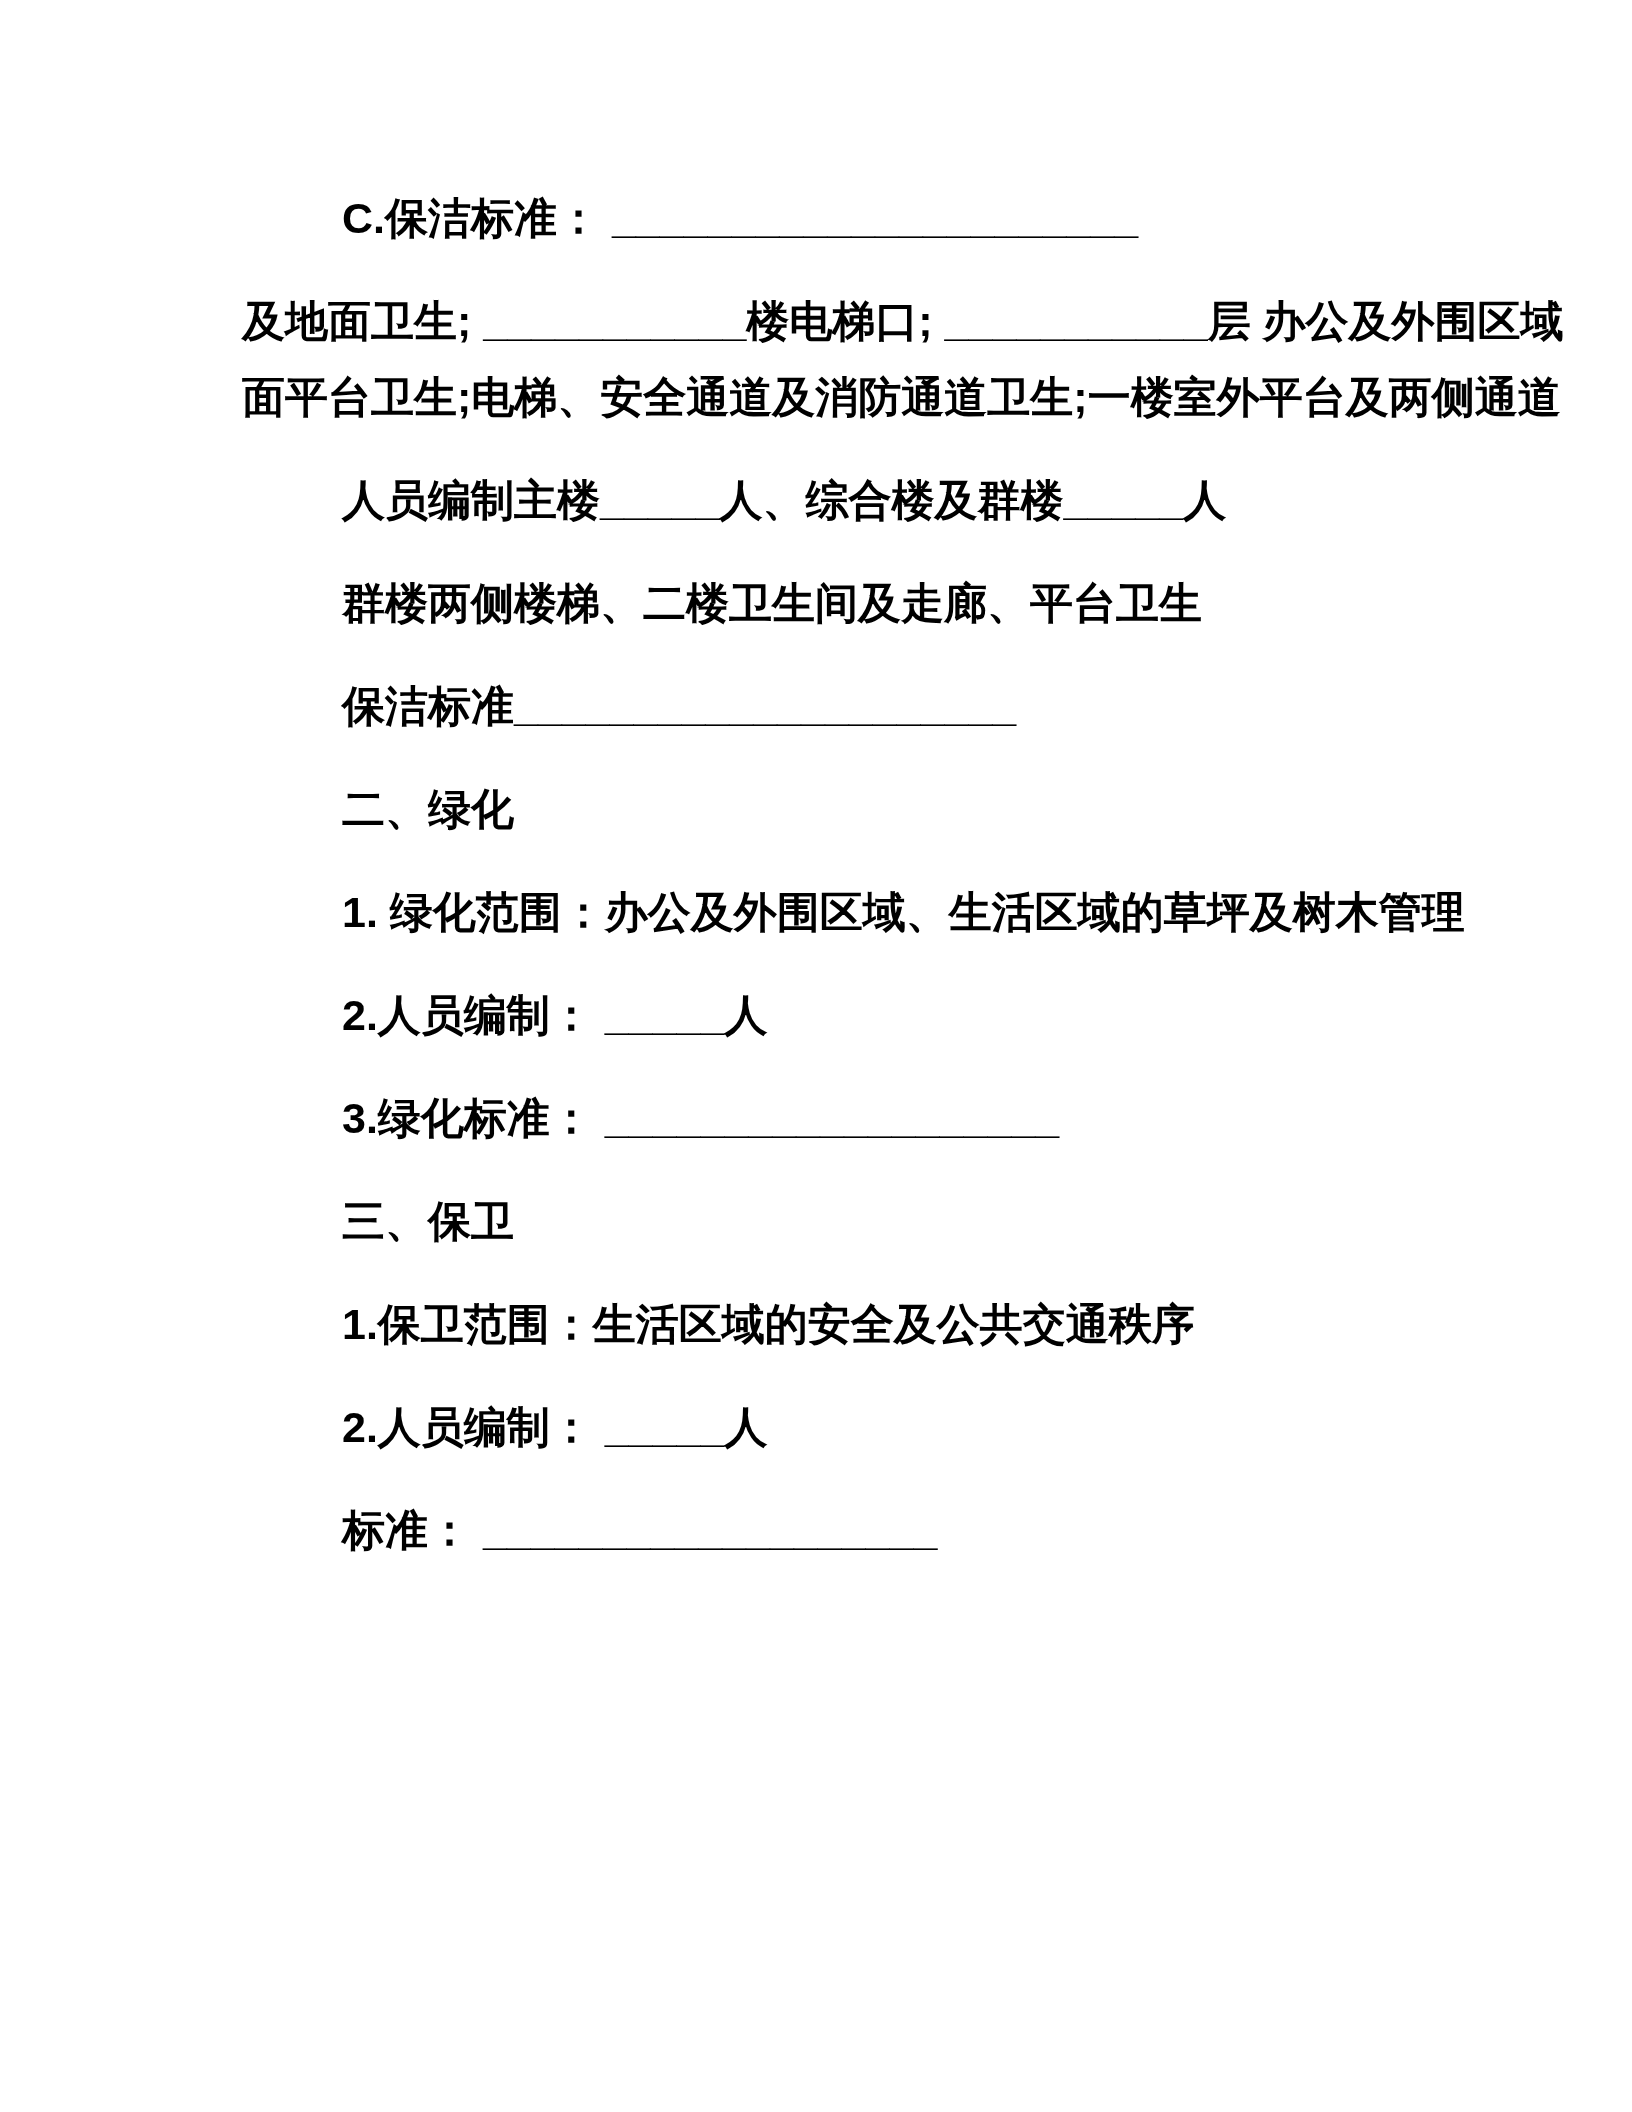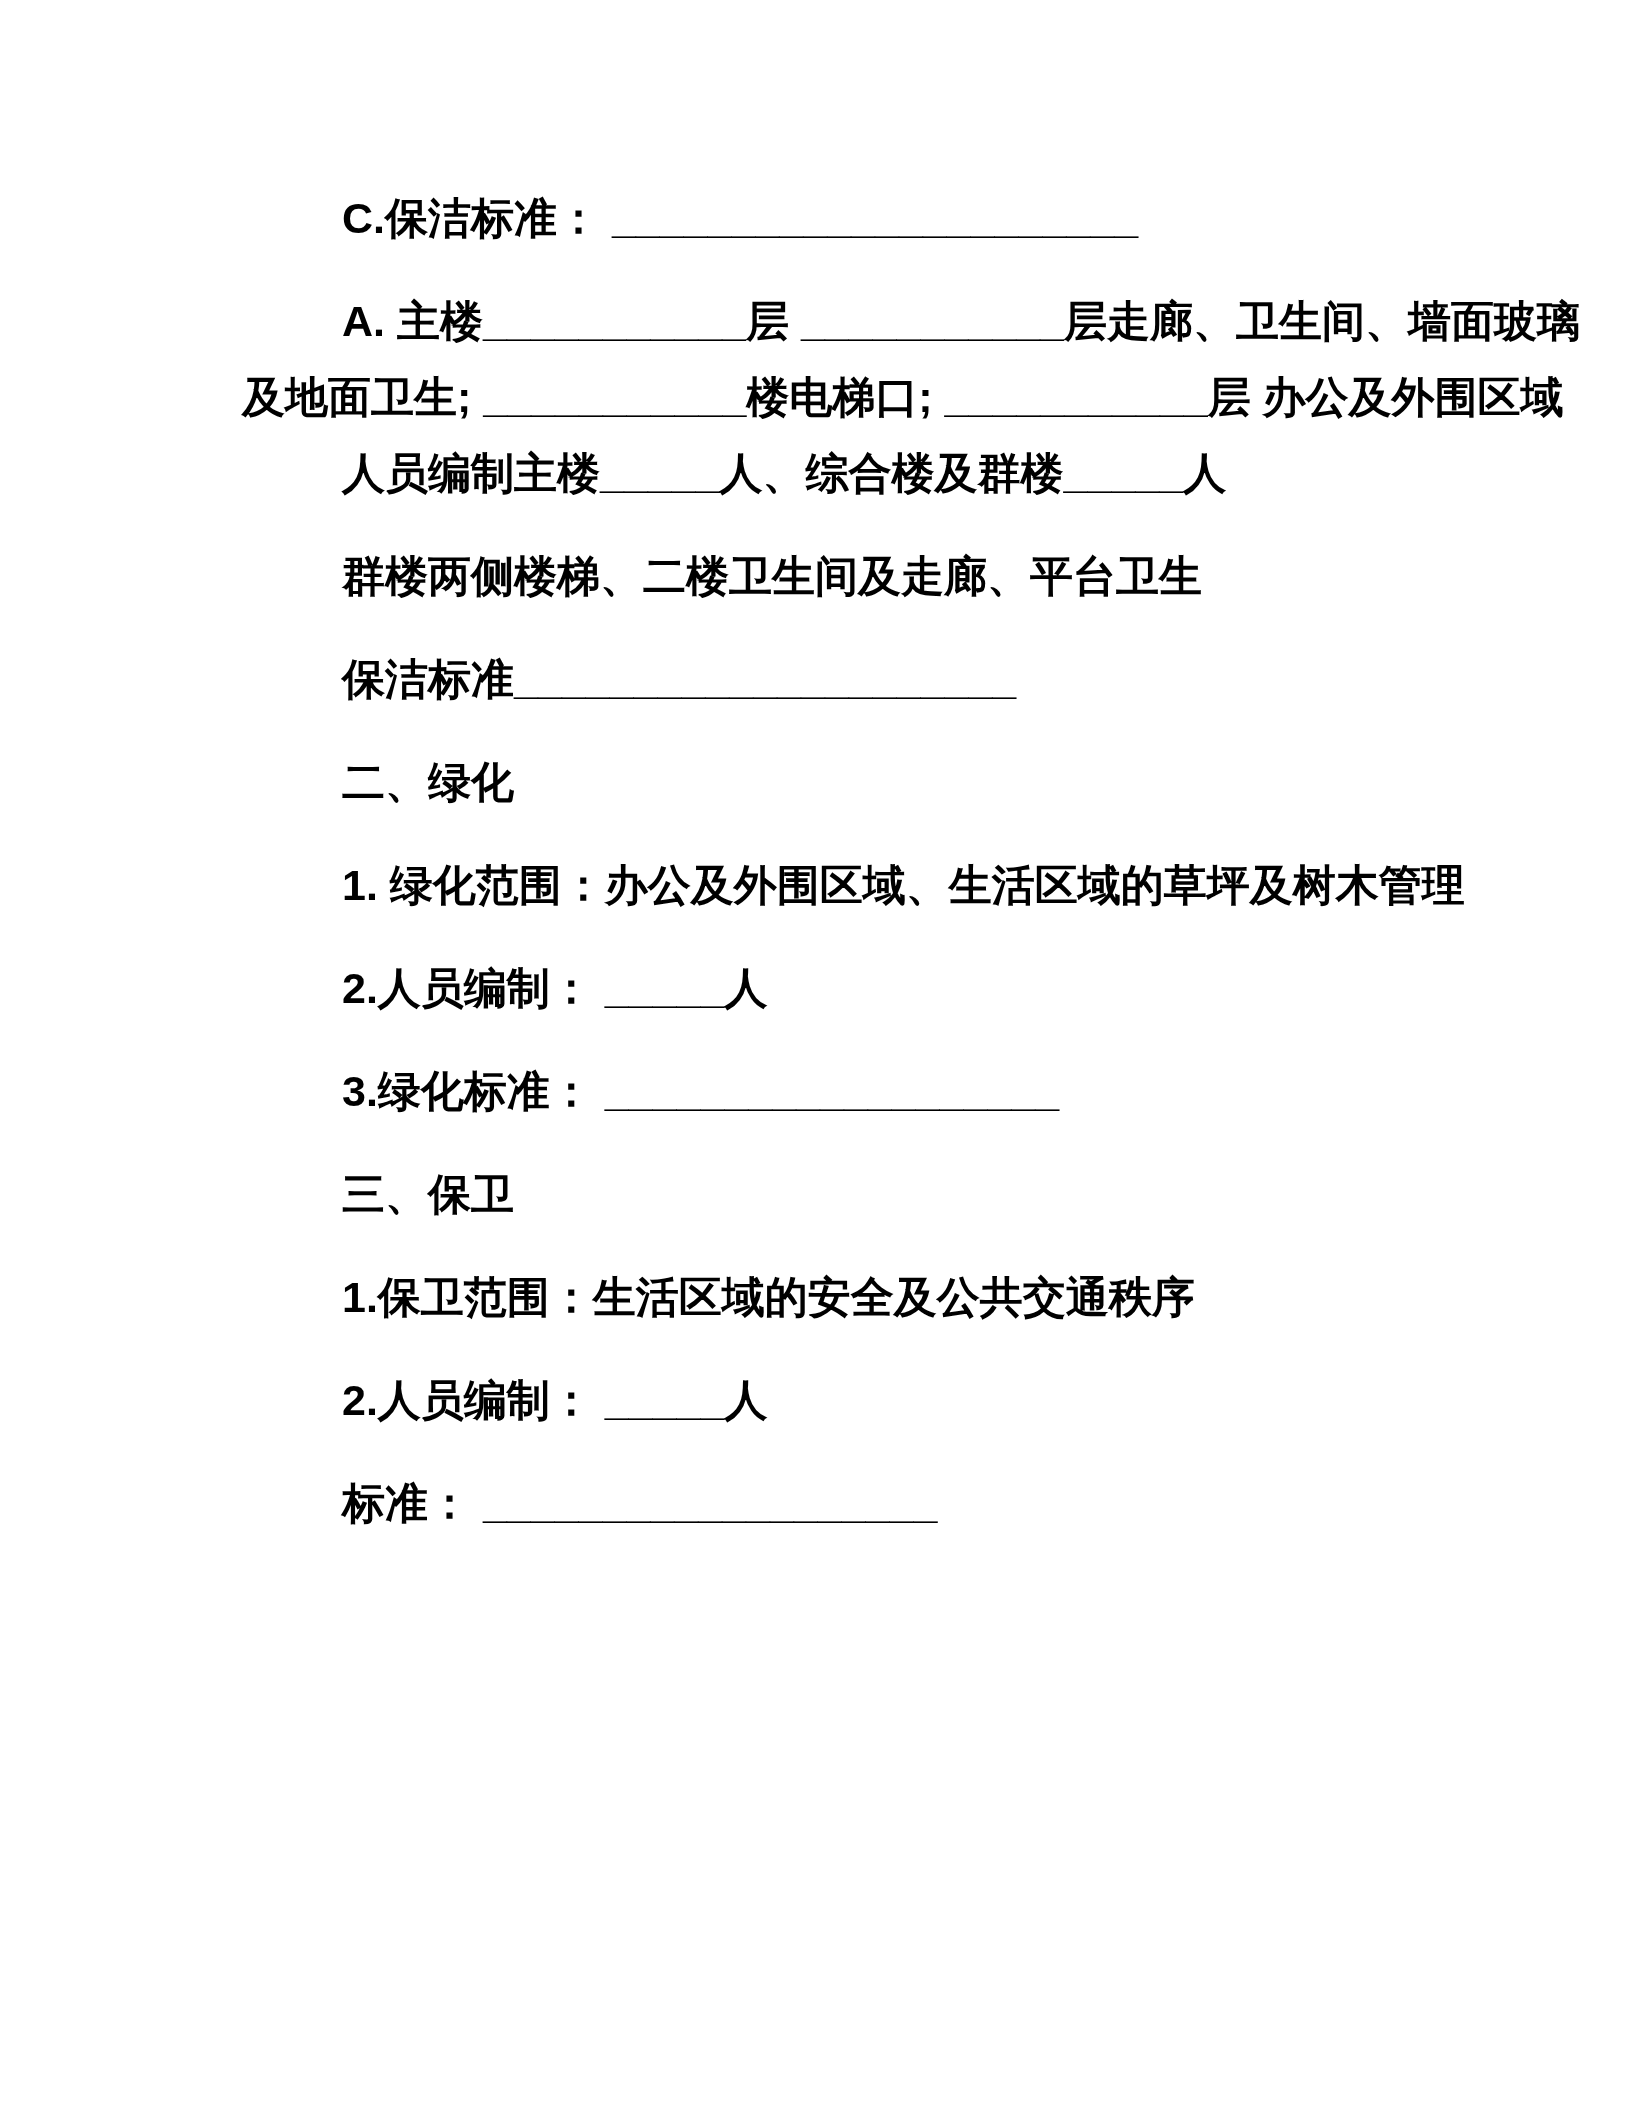--- a/index.html
+++ b/index.html
@@ -32,22 +32,22 @@
   }
   .tight {
     margin-bottom: 0;
   }
 </style>
 </head>
 <body>
 
 <div class="page">
   <div class="line indent">C.保洁标准： ______________________</div>
-  <div class="line indent tight">A. 主楼___________层 ___________层走廊、卫生间、墙面玻璃</div>
   <div class="line tight">及地面卫生; ___________楼电梯口; ___________层 办公及外围区域</div>
+  <div class="line">面平台卫生;电梯、安全通道及消防通道卫生;一楼室外平台及两侧通道</div>
   <div class="line indent">人员编制主楼_____人、综合楼及群楼_____人</div>
   <div class="line indent">群楼两侧楼梯、二楼卫生间及走廊、平台卫生</div>
   <div class="line indent">保洁标准_____________________</div>
   <div class="line indent">二、绿化</div>
   <div class="line indent">1. 绿化范围：办公及外围区域、生活区域的草坪及树木管理</div>
   <div class="line indent">2.人员编制： _____人</div>
   <div class="line indent">3.绿化标准： ___________________</div>
   <div class="line indent">三、保卫</div>
   <div class="line indent">1.保卫范围：生活区域的安全及公共交通秩序</div>
   <div class="line indent">2.人员编制： _____人</div>

